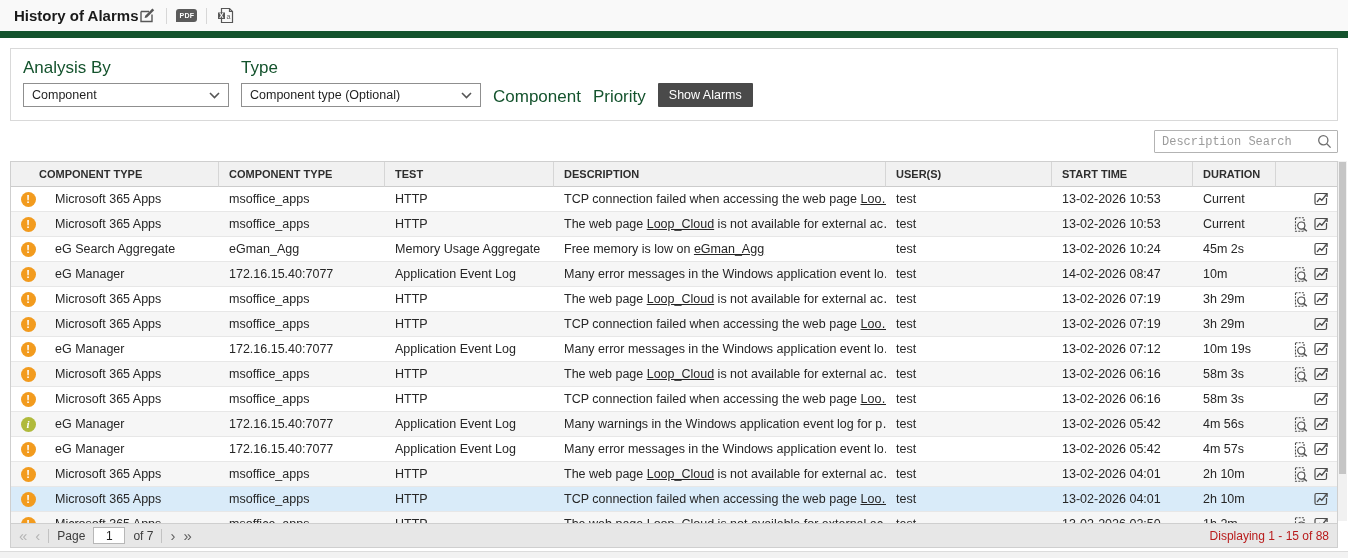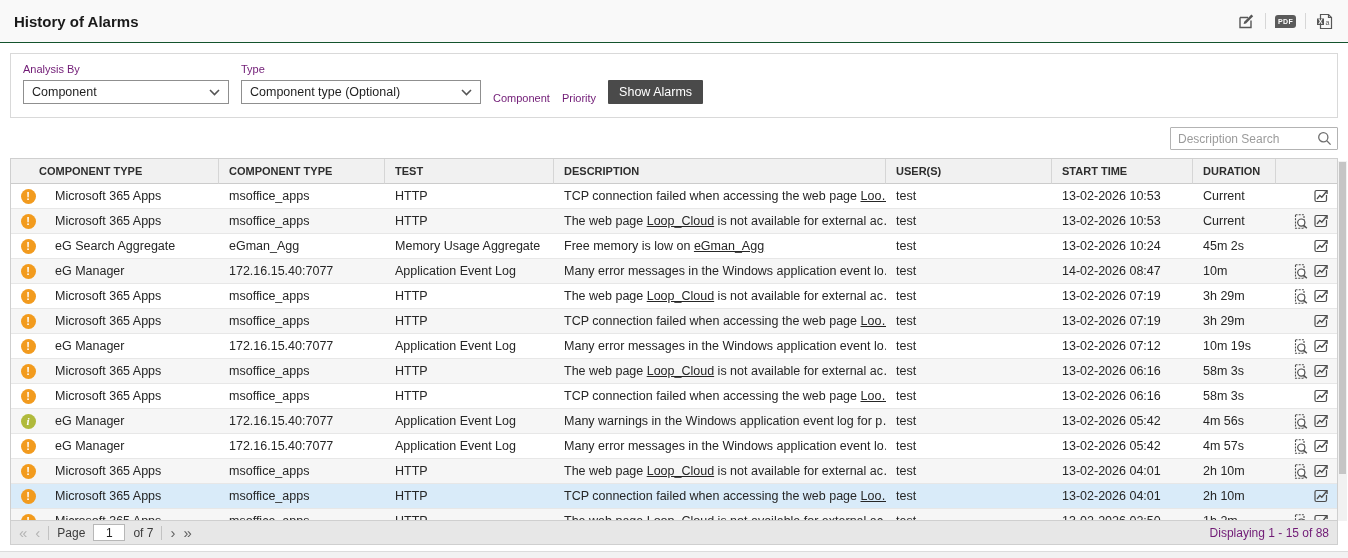--- a/index.html
+++ b/index.html
@@ -1,44 +1,44 @@
 <!DOCTYPE html>
 <html><head>
 <meta charset="utf-8">
 <style>
   * { margin:0; padding:0; box-sizing:border-box; }
   body { background:#e9e9e9; font-family:"Liberation Sans", sans-serif; }
   .page { position:relative; width:1348px; height:558px; background:#ffffff; overflow:hidden; color:#2b2b2b; }
 
   
-  .titlebar { height:43px; background:#f9f9f9; border-bottom:1px solid #14532d;
-              display:flex; align-items:center; justify-content:space-between; padding:0 14px; }
+  .titlebar { height:38px; background:#f9f9f9; border-bottom:7px solid #14532d;
+              display:flex; align-items:center; padding:0 14px; }
   .titlebar h1 { font-size:15px; font-weight:bold; color:#1a1a1a; }
   .title-actions { display:flex; align-items:center; gap:9px; }
   .ta-divider { width:1px; height:16px; background:#d7d7d7; }
   .icon-btn { display:flex; align-items:center; justify-content:center; cursor:pointer; }
   .pdf-badge { background:#5b5b5b; color:#fff; font-size:7px; font-weight:bold;
                padding:3px 3px; border-radius:3px 3px 3px 0; letter-spacing:.3px; }
 
   
   .filter-panel { margin:10px 10px 0 10px; border:1px solid #d9d9d9; background:#fff;
                   padding:9px 12px 13px 12px; display:flex; gap:12px; align-items:flex-end; }
   .filter-group { display:flex; flex-direction:column; gap:5px; }
-  .filter-label { font-size:11px; color:#701a75; }
+  .filter-label { font-size:17px; color:#14532d; }
   .select-box { height:24px; border:1px solid #8f8f8f; background:#fff; display:flex;
                 align-items:center; justify-content:space-between; padding:0 8px; font-size:12.5px;
                 color:#1f1f1f; cursor:pointer; }
   .w205 { width:206px; } .w210 { width:240px; } .w180 { width:200px; }
   .btn-show { height:24px; padding:0 11px; background:#4a4a4a; color:#fff; border:none;
               font-size:12.5px; font-family:inherit; cursor:pointer; border-radius:1px; }
 
   
   .search-row { display:flex; justify-content:flex-end; padding:9px 10px 8px 10px; }
-  .search-box { width:168px; height:23px; border:1px solid #b3b3b3; background:#fff;
-                display:flex; align-items:center; padding:0 5px 0 7px; border-radius:1px; }
+  .search-box { width:184px; height:23px; border:1px solid #b3b3b3; background:#fff;
+                display:flex; align-items:center; padding:0 5px 0 7px; border-radius:1px;font-family:Liberation Mono, monospace; }
   .search-box input { flex:1; border:none; outline:none; font-size:12px; color:#333;
                       font-family:inherit; min-width:0; }
   .search-box input::placeholder { color:#9b9b9b; }
 
   
   .grid-wrap { margin:0 10px; border:1px solid #cfcfcf; border-bottom:none; height:362px;
                overflow:hidden; background:#fff; }
   table { width:100%; border-collapse:separate; border-spacing:0; table-layout:fixed; }
   thead th { height:25px; background:#f1f1f1; font-size:11px; font-weight:bold; color:#2e2e2e;
              text-align:left; padding:0 4px 0 10px; border-right:1px solid #d6d6d6;
@@ -65,21 +65,21 @@
   .footer-bar { margin:0 10px; height:25px; background:#e7e7e7; border:1px solid #cfcfcf;
                 display:flex; align-items:center; justify-content:space-between; padding:0 8px;
                 font-size:12px; color:#3c3c3c; }
   .pager { display:flex; align-items:center; gap:8px; }
   .pg-btn { font-size:15px; line-height:1; cursor:pointer; user-select:none; }
   .pg-btn.disabled { color:#b4b4b4; }
   .pg-btn.enabled { color:#5f5f5f; }
   .pg-divider { width:1px; height:14px; background:#c2c2c2; }
   .page-input { width:32px; height:17px; border:1px solid #b7b7b7; text-align:center;
                 font-size:12px; font-family:inherit; background:#fff; color:#222; }
-  .displaying { font-size:12px; color:#701a75; }
+  .displaying { font-size:12px; color:#b91c1c; }
 
   .bottom-strip { position:absolute; left:0; right:0; bottom:0; height:7px;
                   background:#f2f2f2; border-top:1px solid #dcdcdc; }
 </style>
 </head>
 <body>
 
 <div class="page">
 
   <div class="titlebar">

